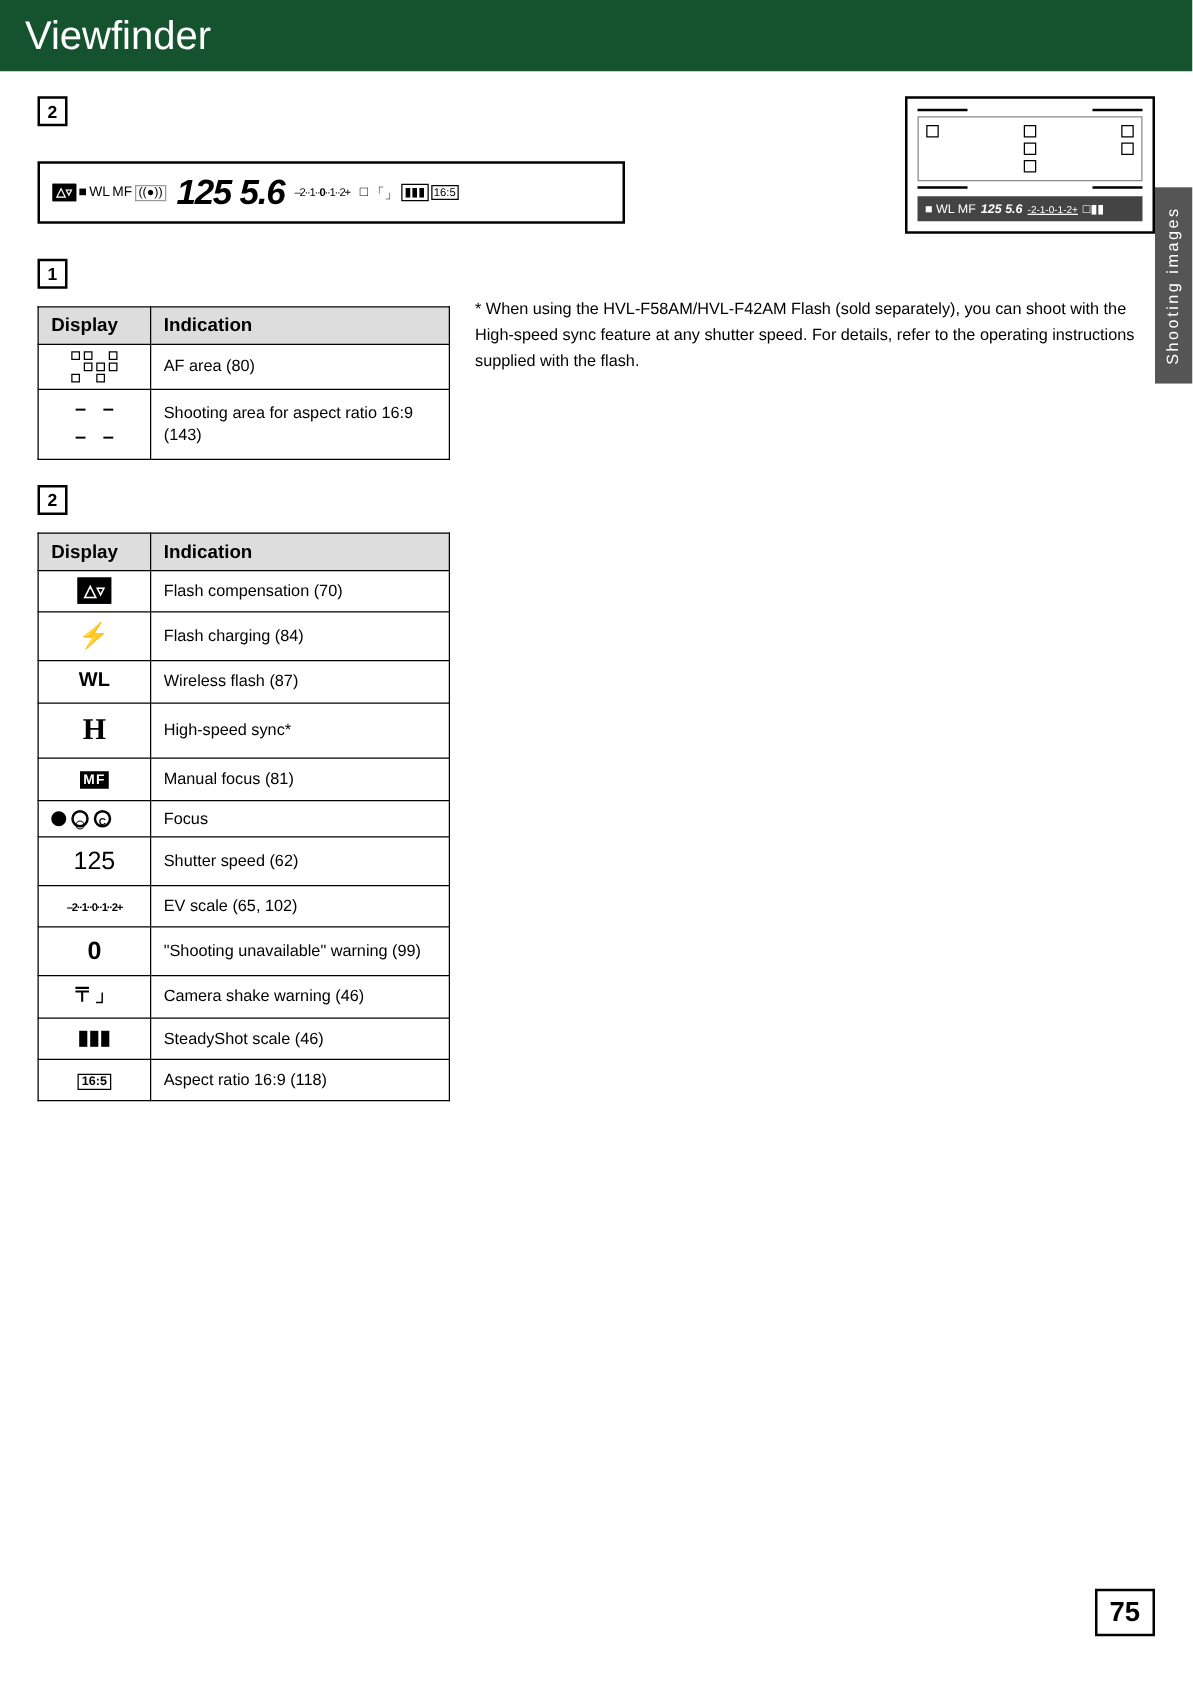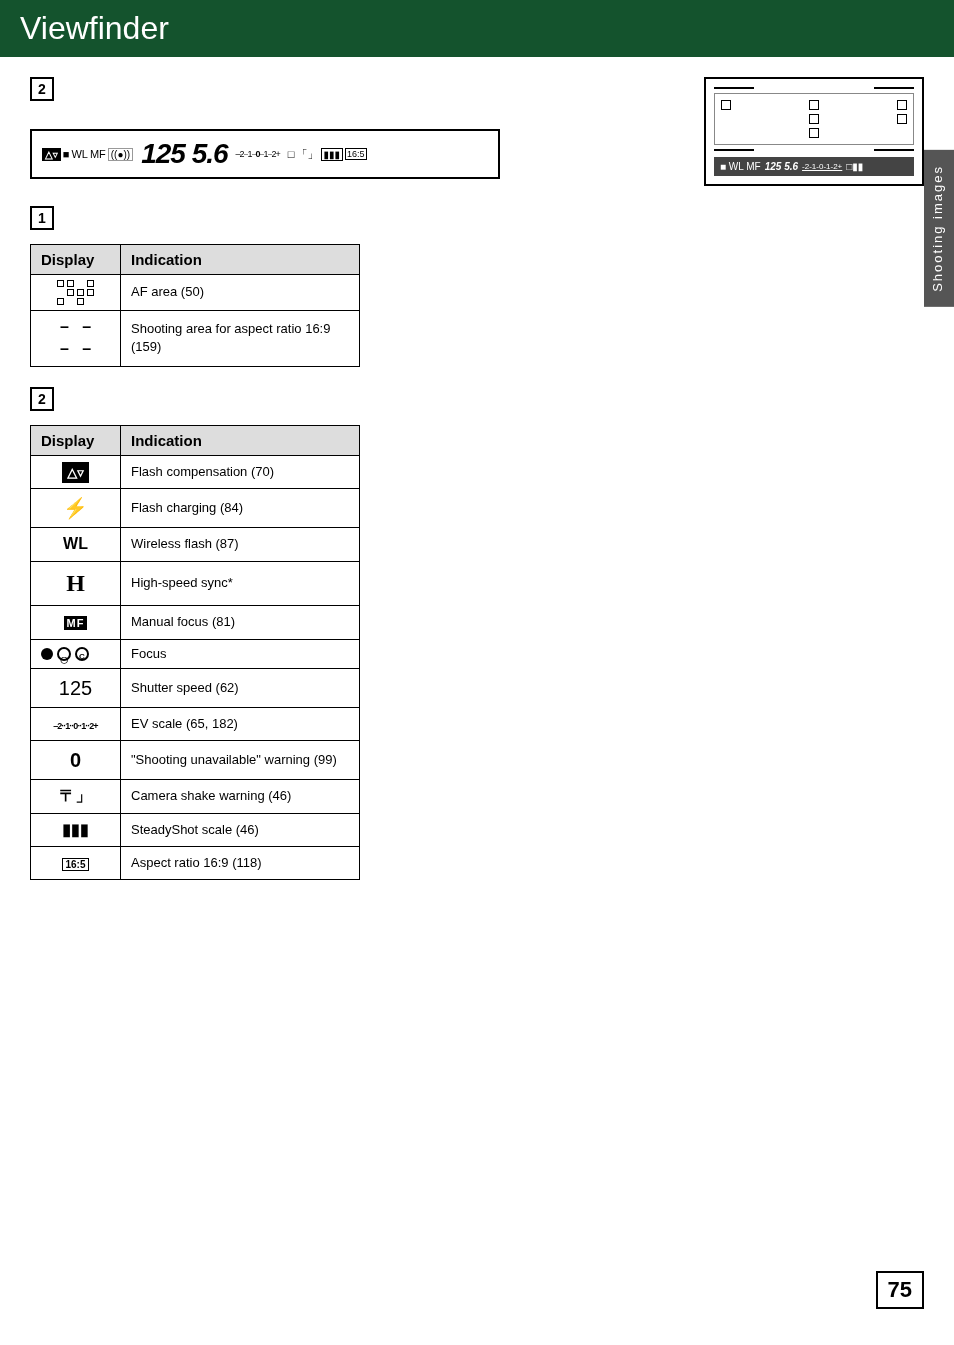--- a/index.html
+++ b/index.html
@@ -63,21 +63,21 @@
       align-items: center;
       padding: 6px 10px;
       gap: 8px;
       width: 470px;
       margin-top: 10px;
       height: 50px;
     }
 
     
     .right-viewfinder {
-      width: 220px;
+      width: 200px;
       margin-left: 20px;
       flex-shrink: 0;
       border-radius: 24px;
     }
 
     .viewfinder-outer {
       border: 2px solid #000;
       padding: 8px;
       position: relative;
     }
@@ -392,30 +392,30 @@
                   <div style="width:7px;height:7px;"></div>
                   <div style="width:7px;height:7px;border:1px solid #000;"></div>
                   <div style="width:7px;height:7px;border:1px solid #000;"></div>
                   <div style="width:7px;height:7px;border:1px solid #000;"></div>
                   <div style="width:7px;height:7px;border:1px solid #000;"></div>
                   <div style="width:7px;height:7px;"></div>
                   <div style="width:7px;height:7px;border:1px solid #000;"></div>
                   <div style="width:7px;height:7px;"></div>
                 </div>
               </td>
-              <td>AF area (50)</td>
+              <td>AF area (80)</td>
             </tr>
             <tr>
               <td>
                 <div style="text-align:center;font-size:16px;line-height:1.4;">
                   <div>–  &nbsp;&nbsp;–</div>
                   <div>–  &nbsp;&nbsp;–</div>
                 </div>
               </td>
-              <td>Shooting area for aspect ratio 16:9 (159)</td>
+              <td>Shooting area for aspect ratio 16:9 (143)</td>
             </tr>
           </tbody>
         </table>
       </div>
 
       <div class="table-section">
         <div class="table-section-header">
           <div class="section-label-box">2</div>
         </div>
         <table>
@@ -471,21 +471,21 @@
             <tr>
               <td>
                 <span style="font-weight:normal;font-size:20px;">125</span>
               </td>
               <td>Shutter speed (62)</td>
             </tr>
             <tr>
               <td>
                 <span style="font-size:9px;letter-spacing:-1px;">–2··1··<b>0</b>··1··2+</span>
               </td>
-              <td>EV scale (65, 182)</td>
+              <td>EV scale (65, 102)</td>
             </tr>
             <tr>
               <td>
                 <span style="font-weight:bold;font-size:20px;">0</span>
               </td>
               <td>"Shooting unavailable" warning (99)</td>
             </tr>
             <tr>
               <td>
                 <span style="font-size:16px;">〒」</span>
@@ -502,17 +502,20 @@
               <td>
                 <span class="small-badge">16:5</span>
               </td>
               <td>Aspect ratio 16:9 (118)</td>
             </tr>
           </tbody>
         </table>
       </div>
     </div>
 
+    <div class="right-text">
+      <p class="asterisk-note">* When using the HVL-F58AM/HVL-F42AM Flash (sold separately), you can shoot with the High-speed sync feature at any shutter speed. For details, refer to the operating instructions supplied with the flash.</p>
+    </div>
   </div>
 
 </div>
 
 <div class="page-number">75</div>
 
 </body></html>

